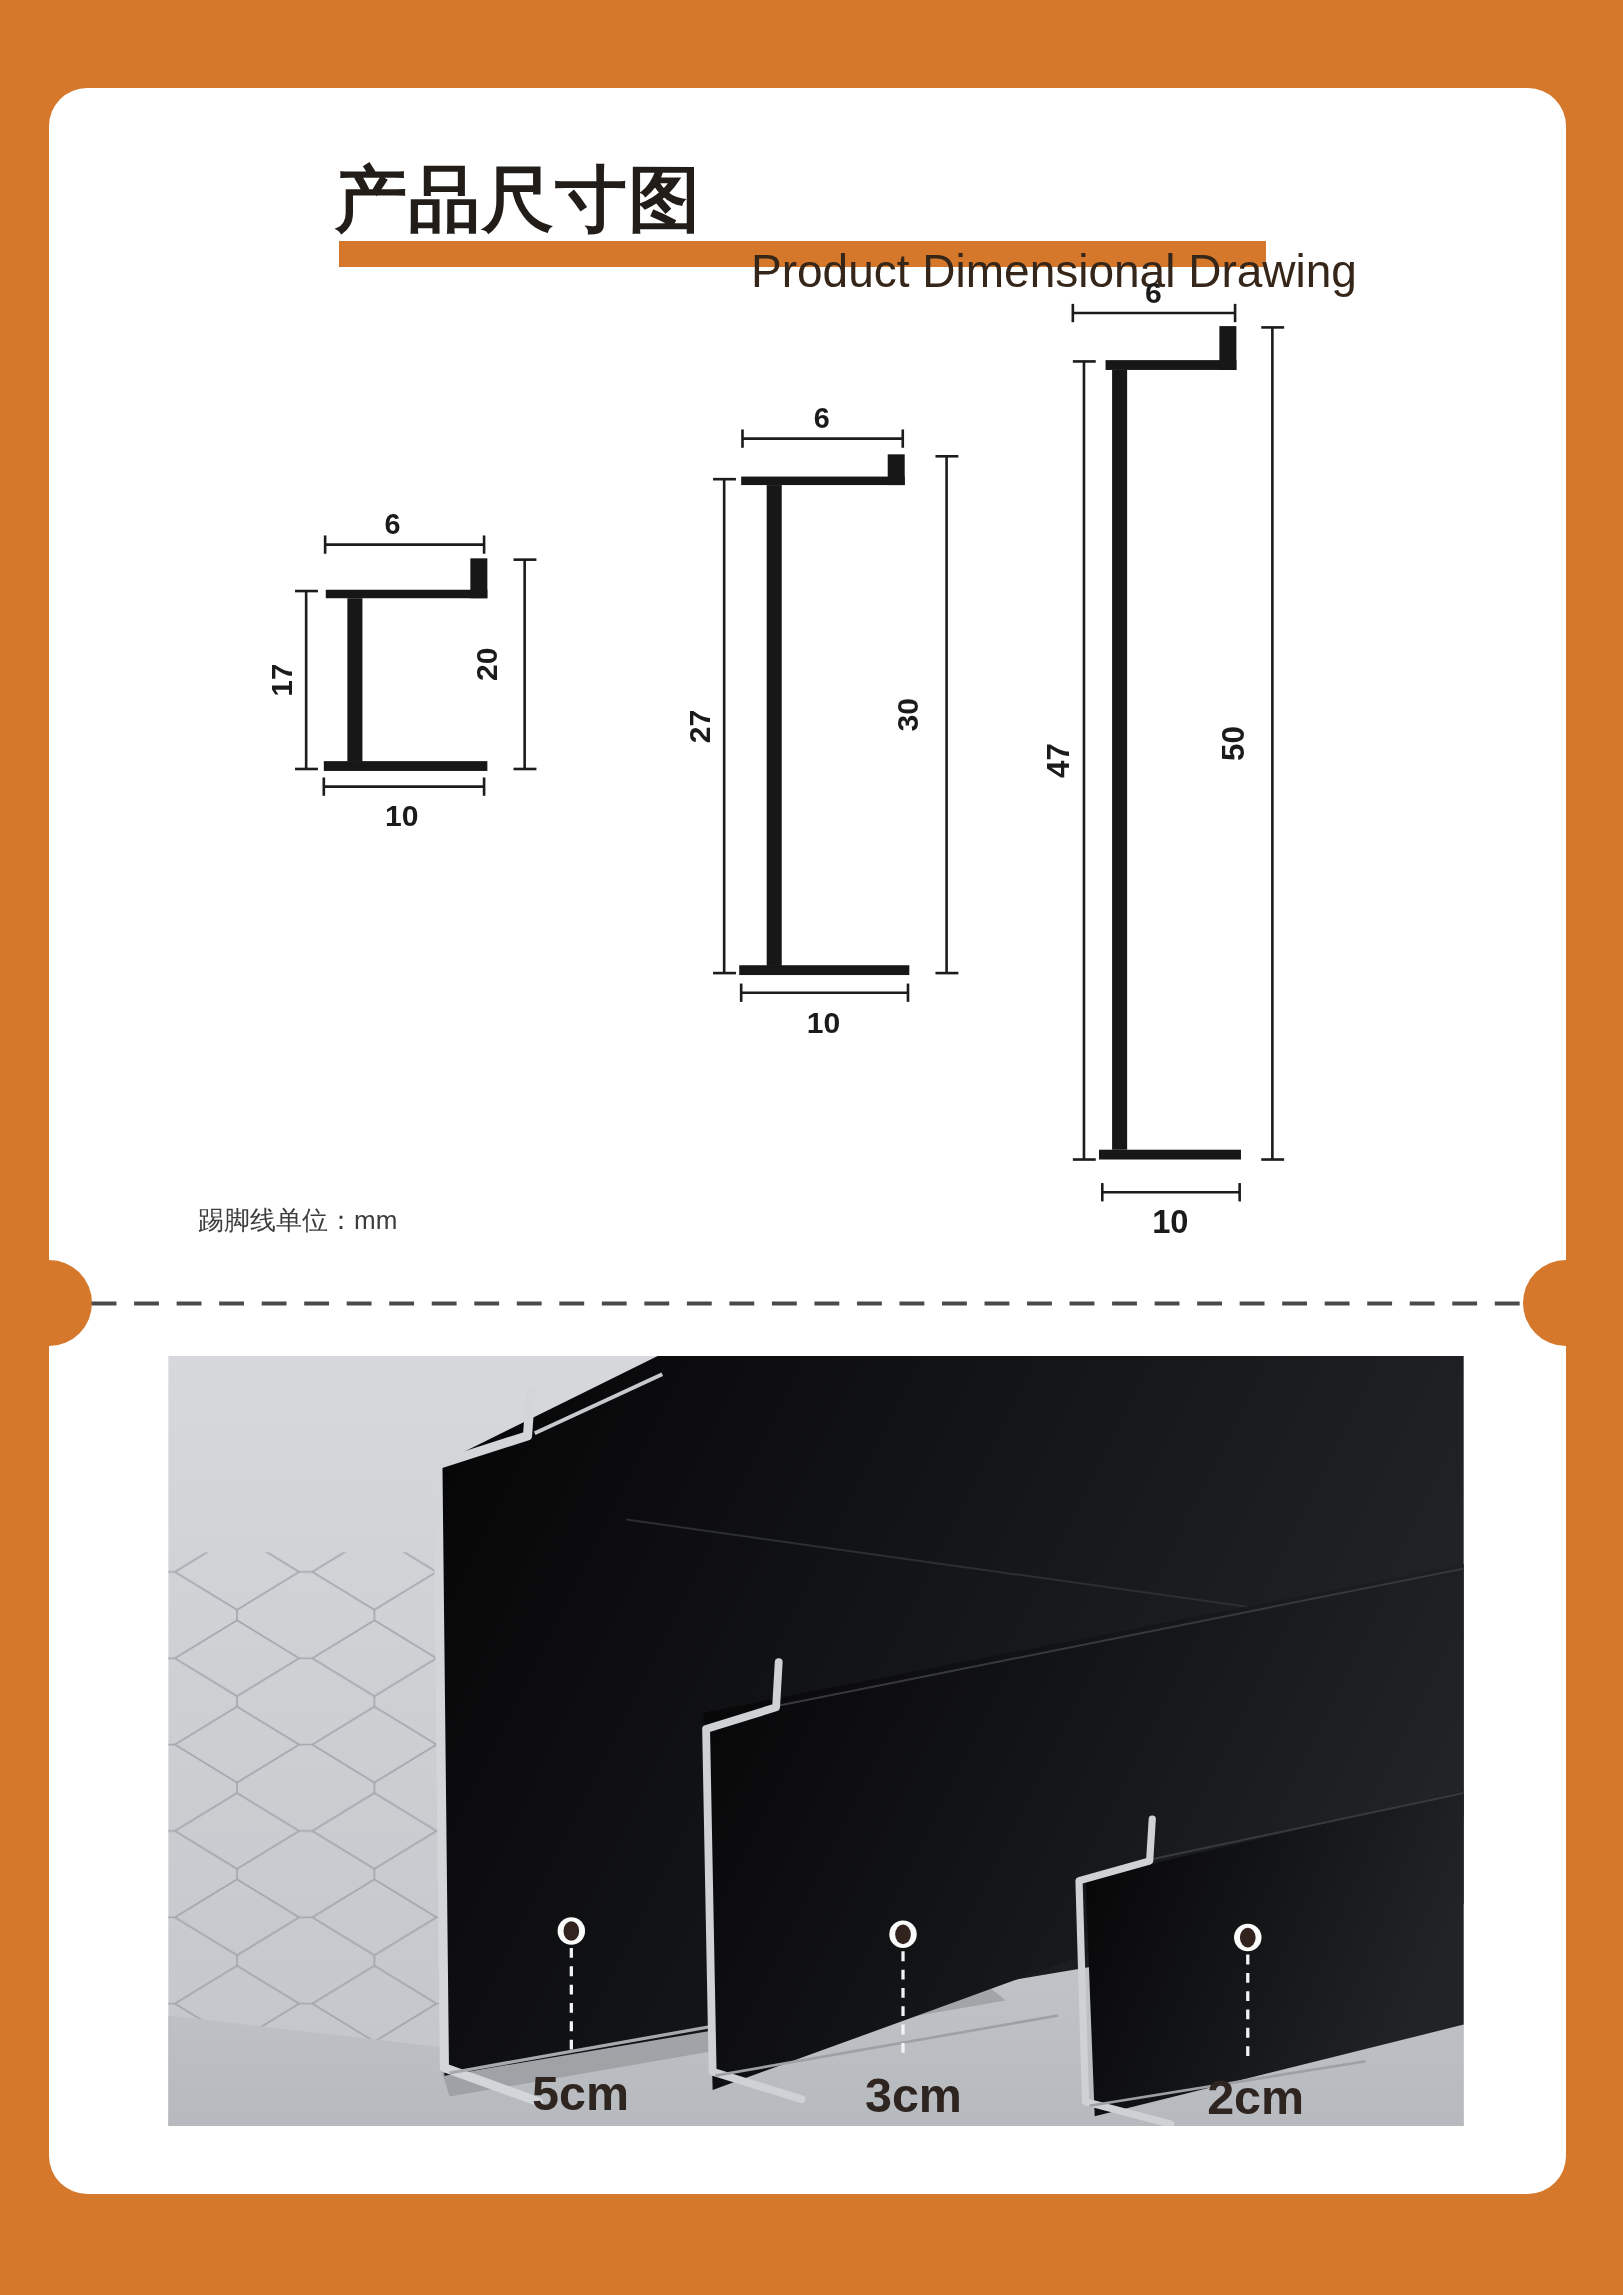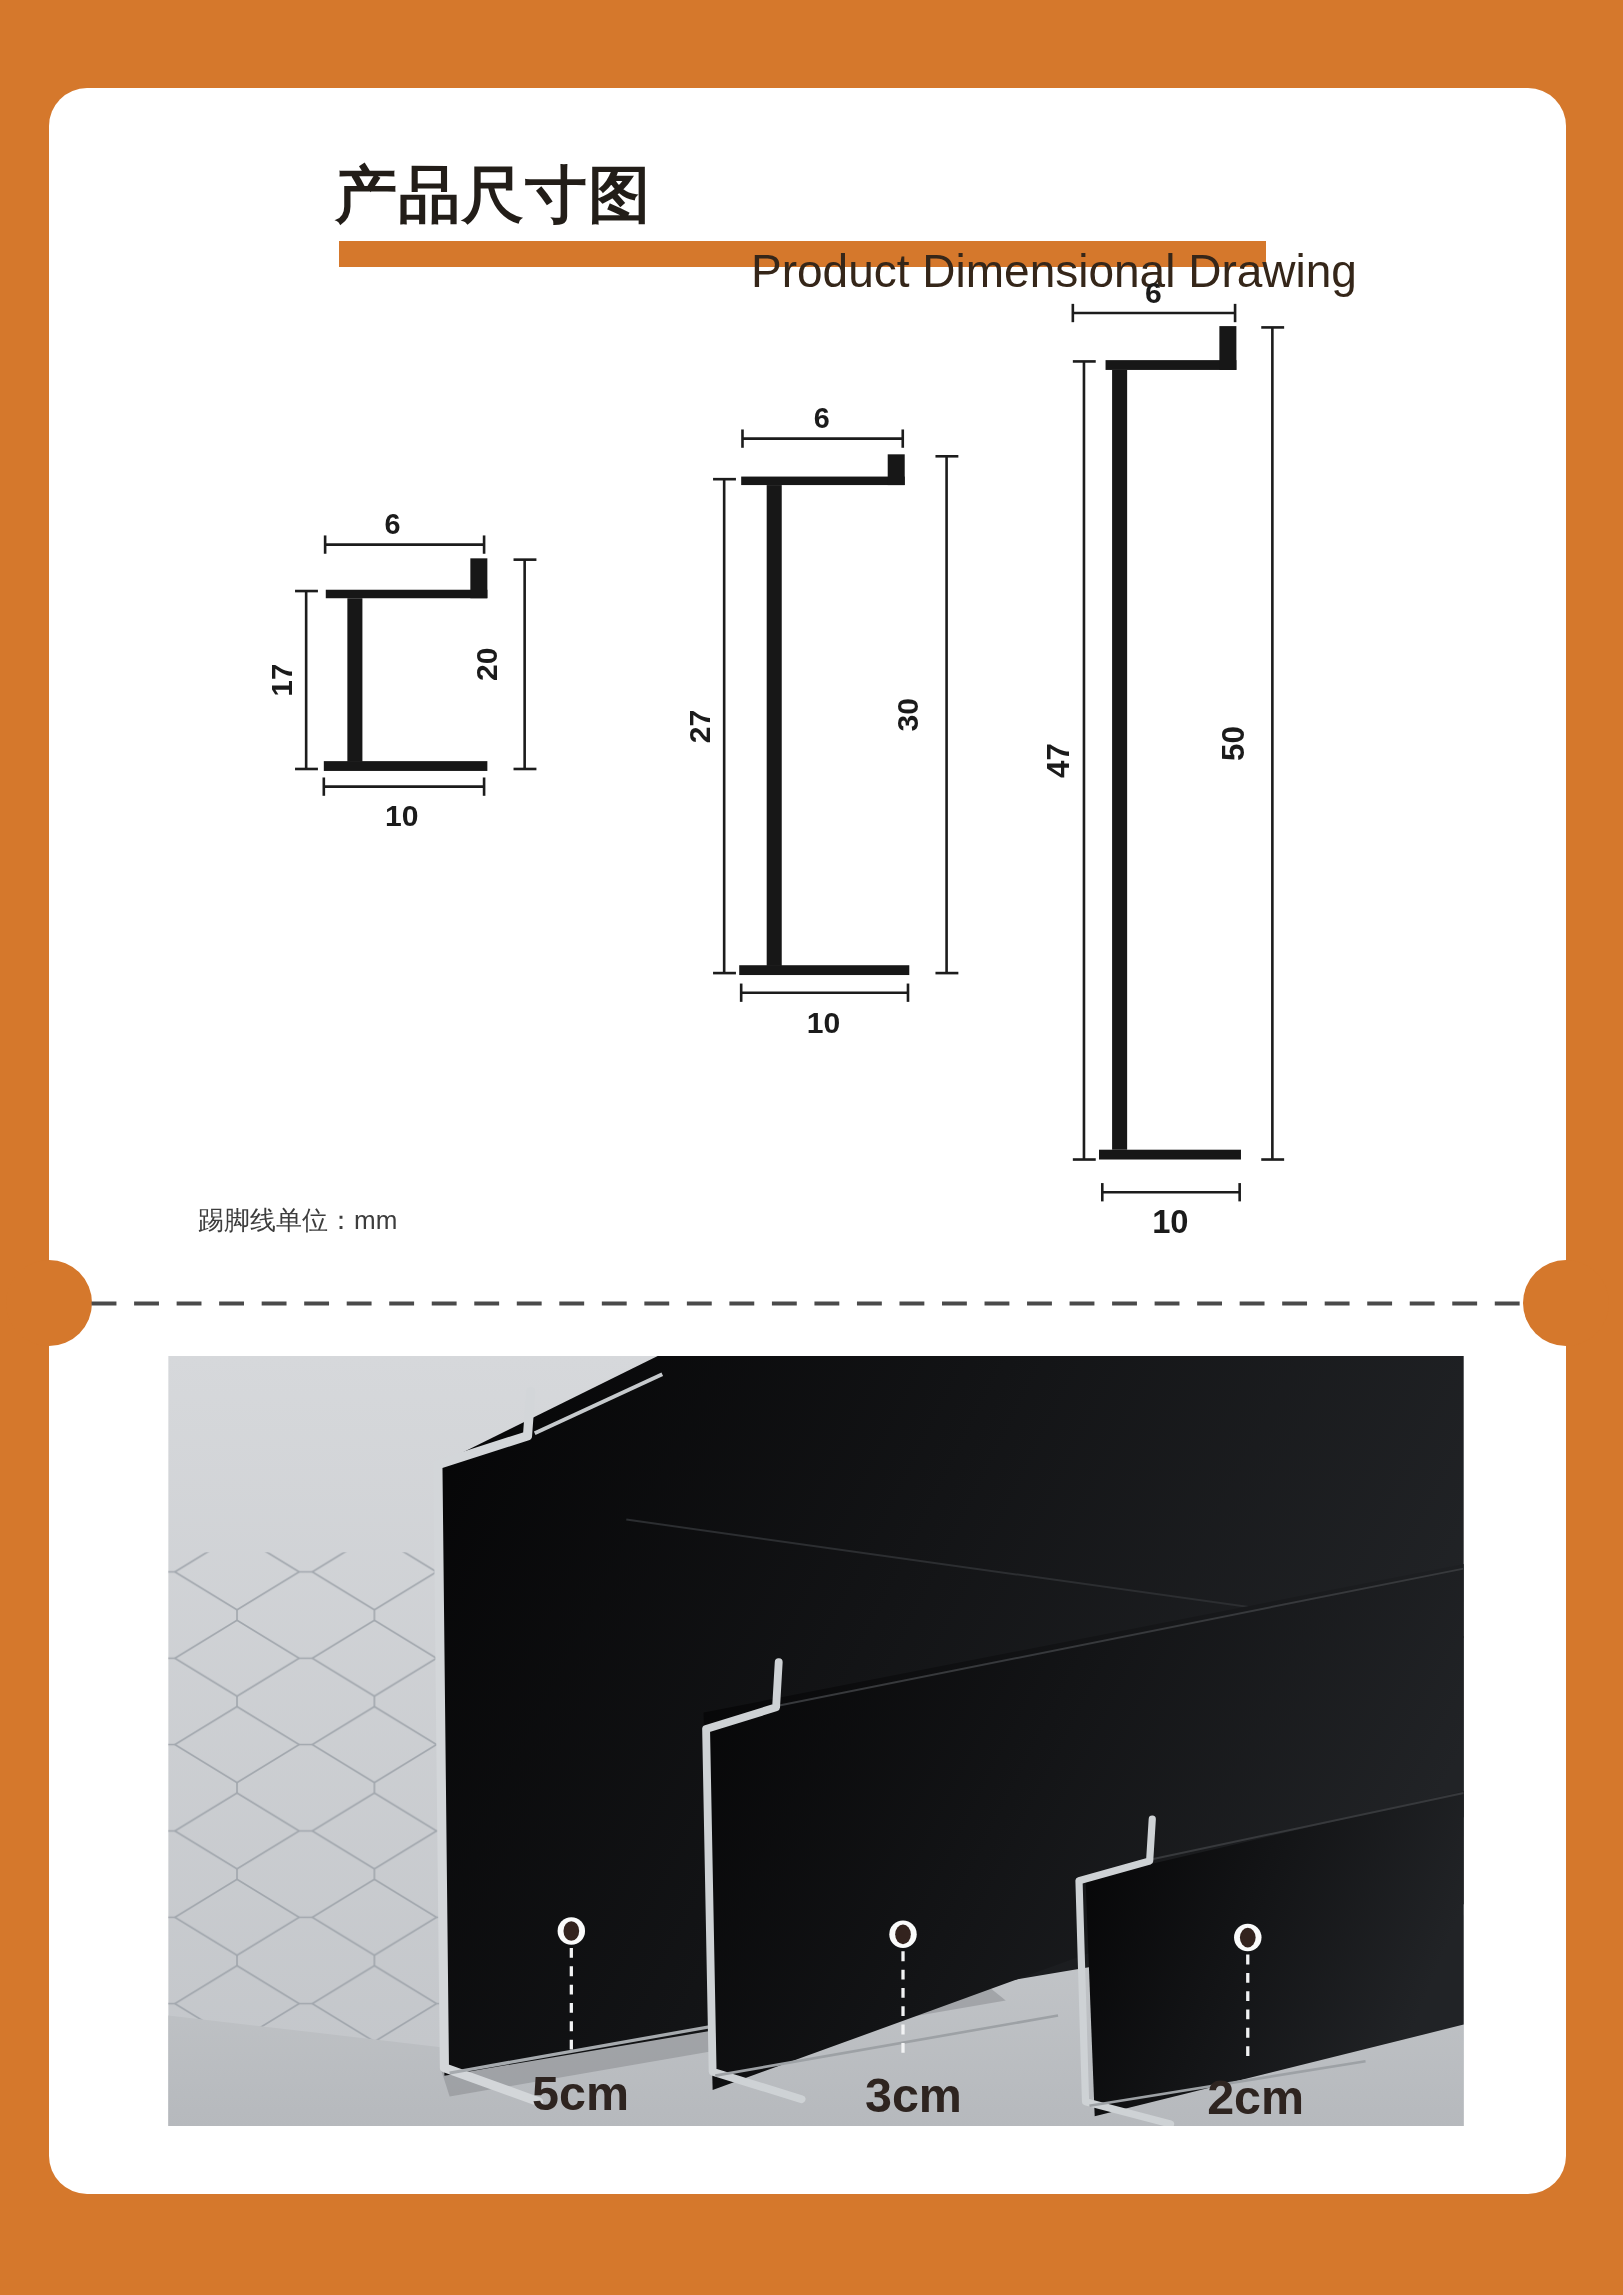--- a/index.html
+++ b/index.html
@@ -18,21 +18,21 @@
   .bump{
     width:86px;height:86px;border-radius:50%;
     background:#D5782C;
   }
   .title-underline{
     left:339px;top:241px;width:927px;height:26px;
     background:#D5782C;
   }
   .title-cn{
     left:335px;top:162px;margin:0;
-    font-size:62px;line-height:1.05;font-weight:bold;
+    font-size:72px;line-height:1.05;font-weight:bold;
     color:#221d18;letter-spacing:1.3px;white-space:nowrap;
   }
   .title-en{
     left:751px;top:204px;
     font-size:46px;line-height:1;font-weight:400;
     color:#352619;white-space:nowrap;margin-top:44px;
   }
   .unit-note{
     left:198px;top:1203px;
     font-size:26px;color:#3d3d3d;white-space:nowrap;

